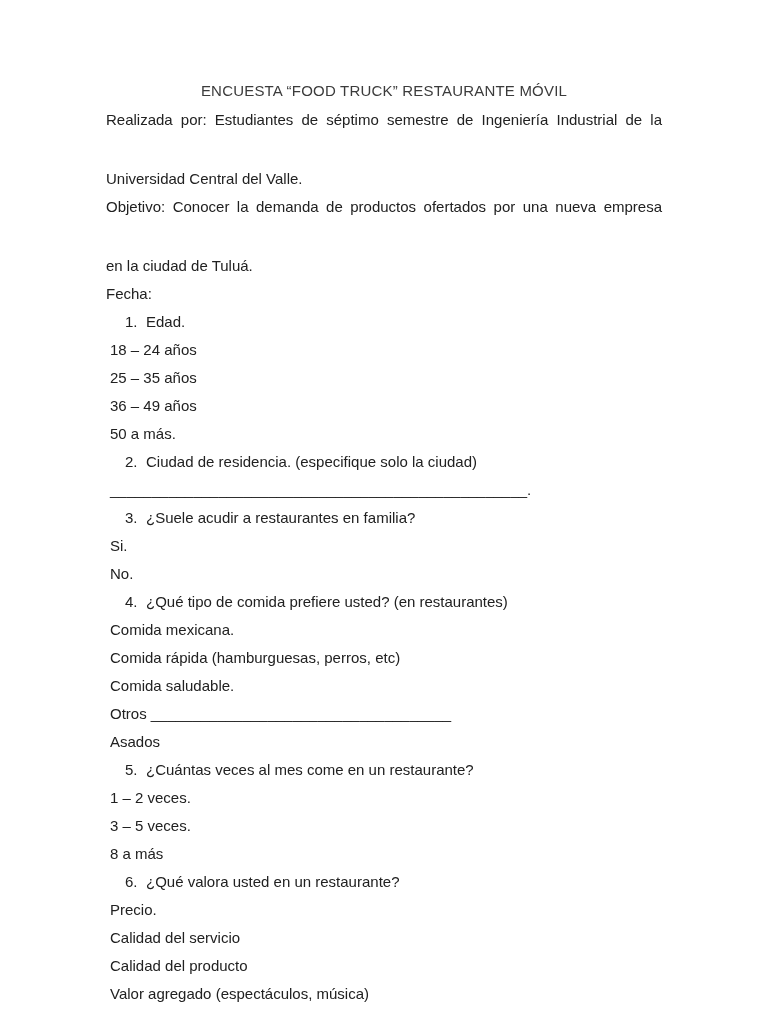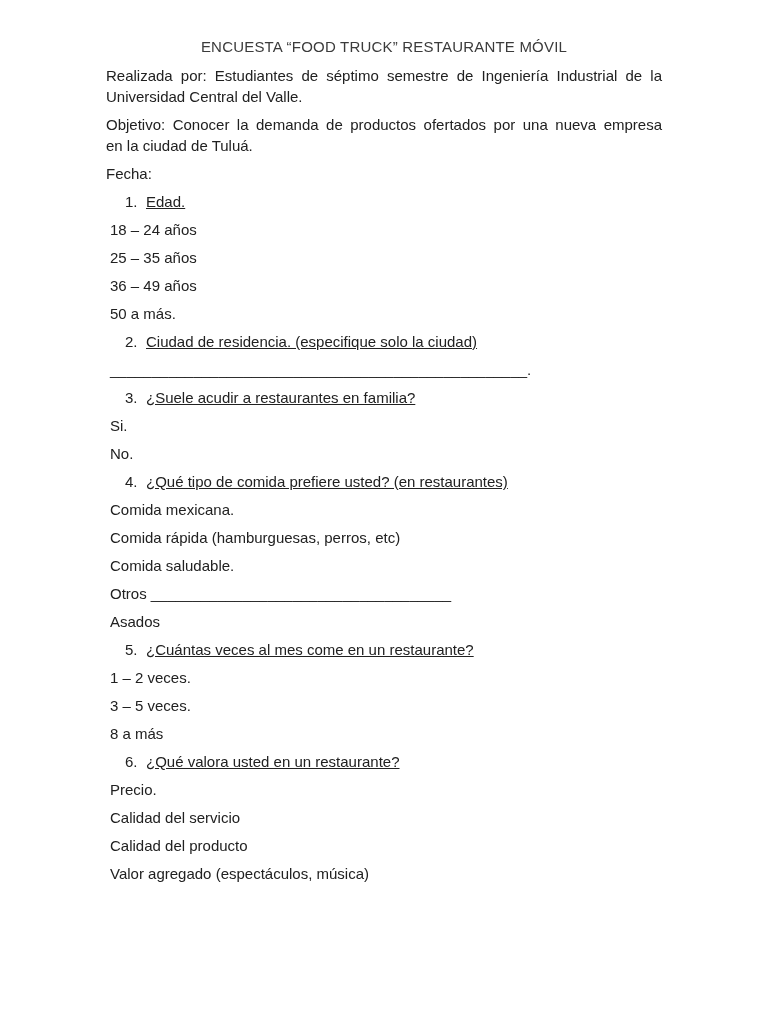--- a/index.html
+++ b/index.html
@@ -9,21 +9,21 @@
   }
   body {
     width: 768px;
     height: 1024px;
     overflow: hidden;
   }
   .page {
     box-sizing: border-box;
     width: 768px;
     height: 1024px;
-    padding: 36px 106px 0 106px;
+    padding: 80px 106px 0 106px;
     background: #ffffff;
     font-family: "Liberation Sans", "DejaVu Sans", sans-serif;
     font-size: 15px;
     line-height: 21px;
     color: #212121;
   }
   .doc-title {
     font-size: 15px;
     font-weight: 400;
     color: #3b3b3b;
@@ -35,25 +35,25 @@
     margin: 0 0 7px 0;
   }
   .jline {
     display: block;
     text-align: justify;
     text-align-last: justify;
   }
   .jline.last {
     text-align: right;
     text-align-last: left;
+    margin-top: 38px;
   }
   .question-line {
     margin: 0 0 7px 0;
     padding-left: 19px;
-    text-decoration: underline;
   }
   .qnum {
     display: inline-block;
     min-width: 21px;
   }
   .option-line, .blank-line {
     margin: 0 0 7px 4px;
     white-space: nowrap;
   }
 </style>

